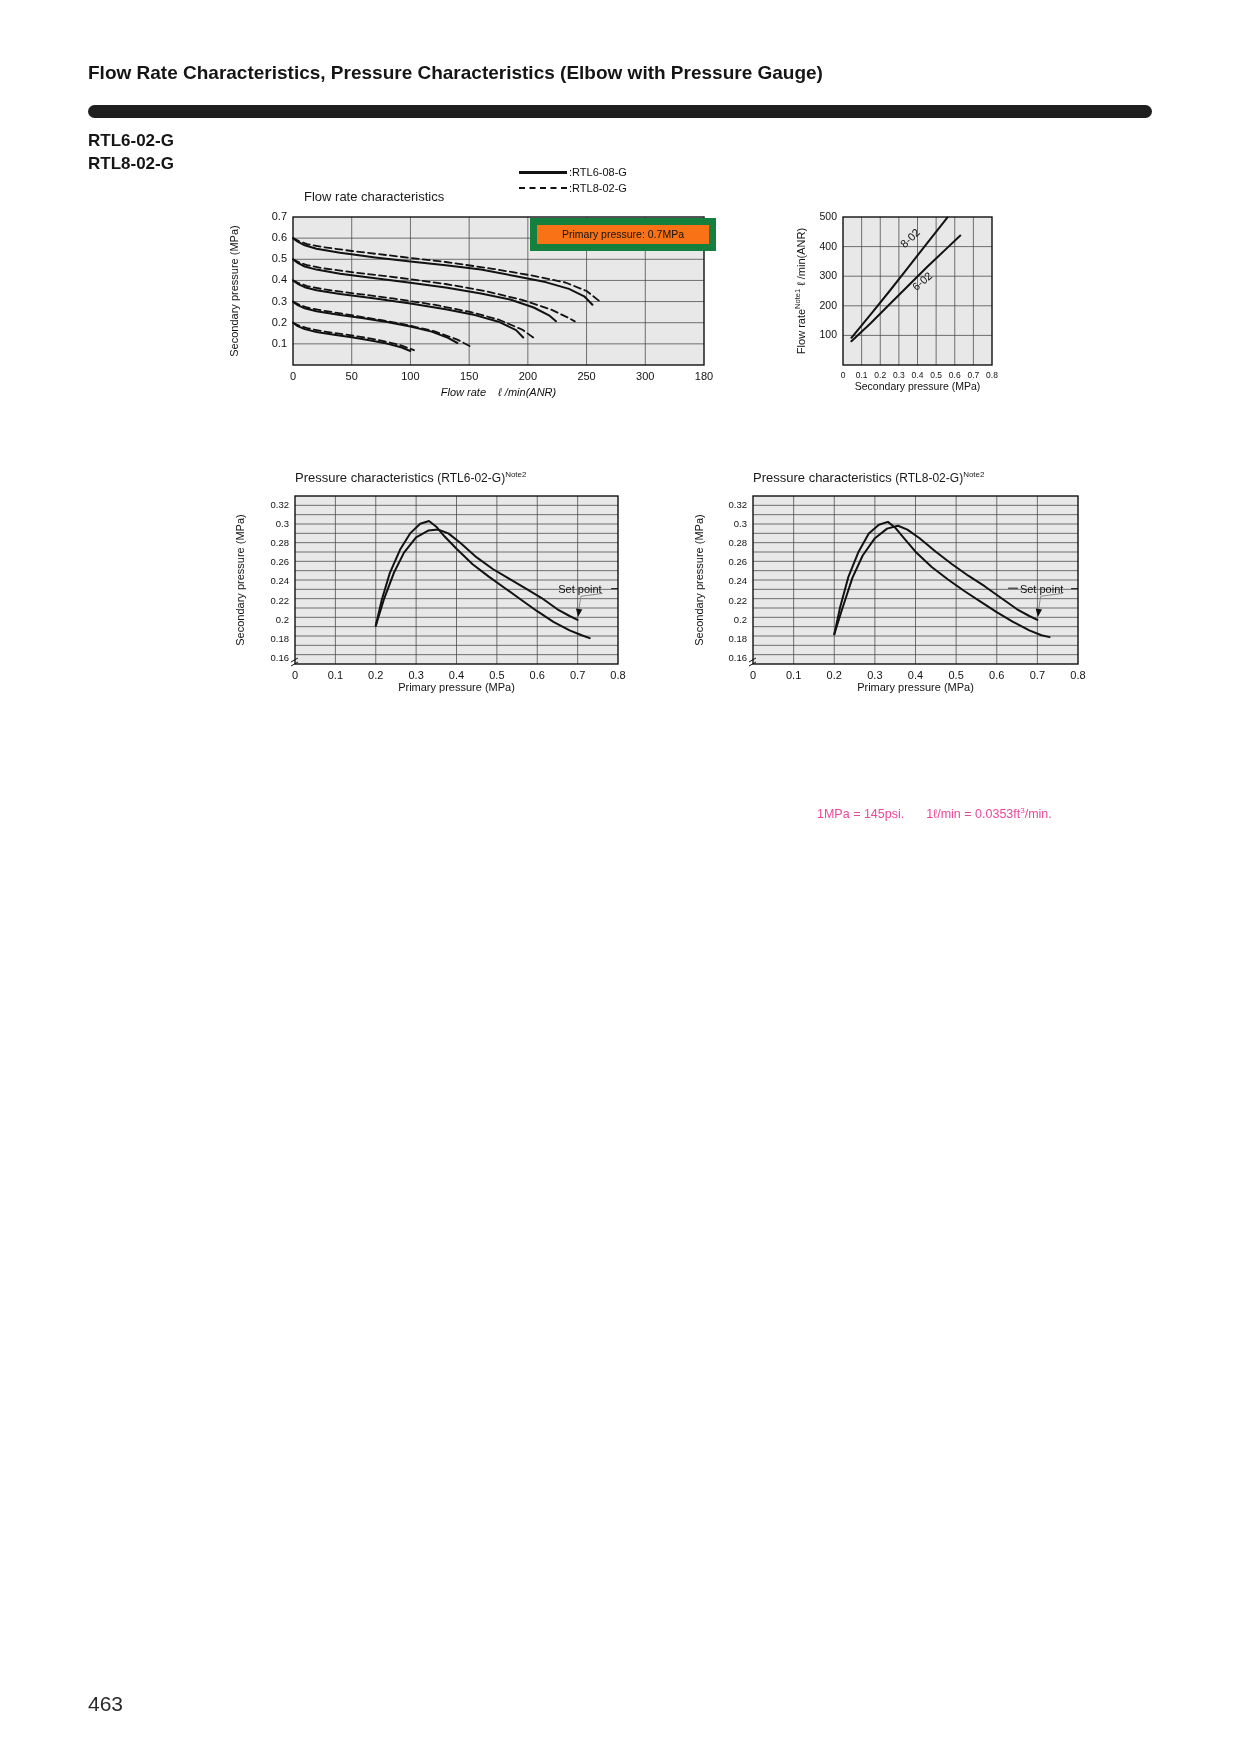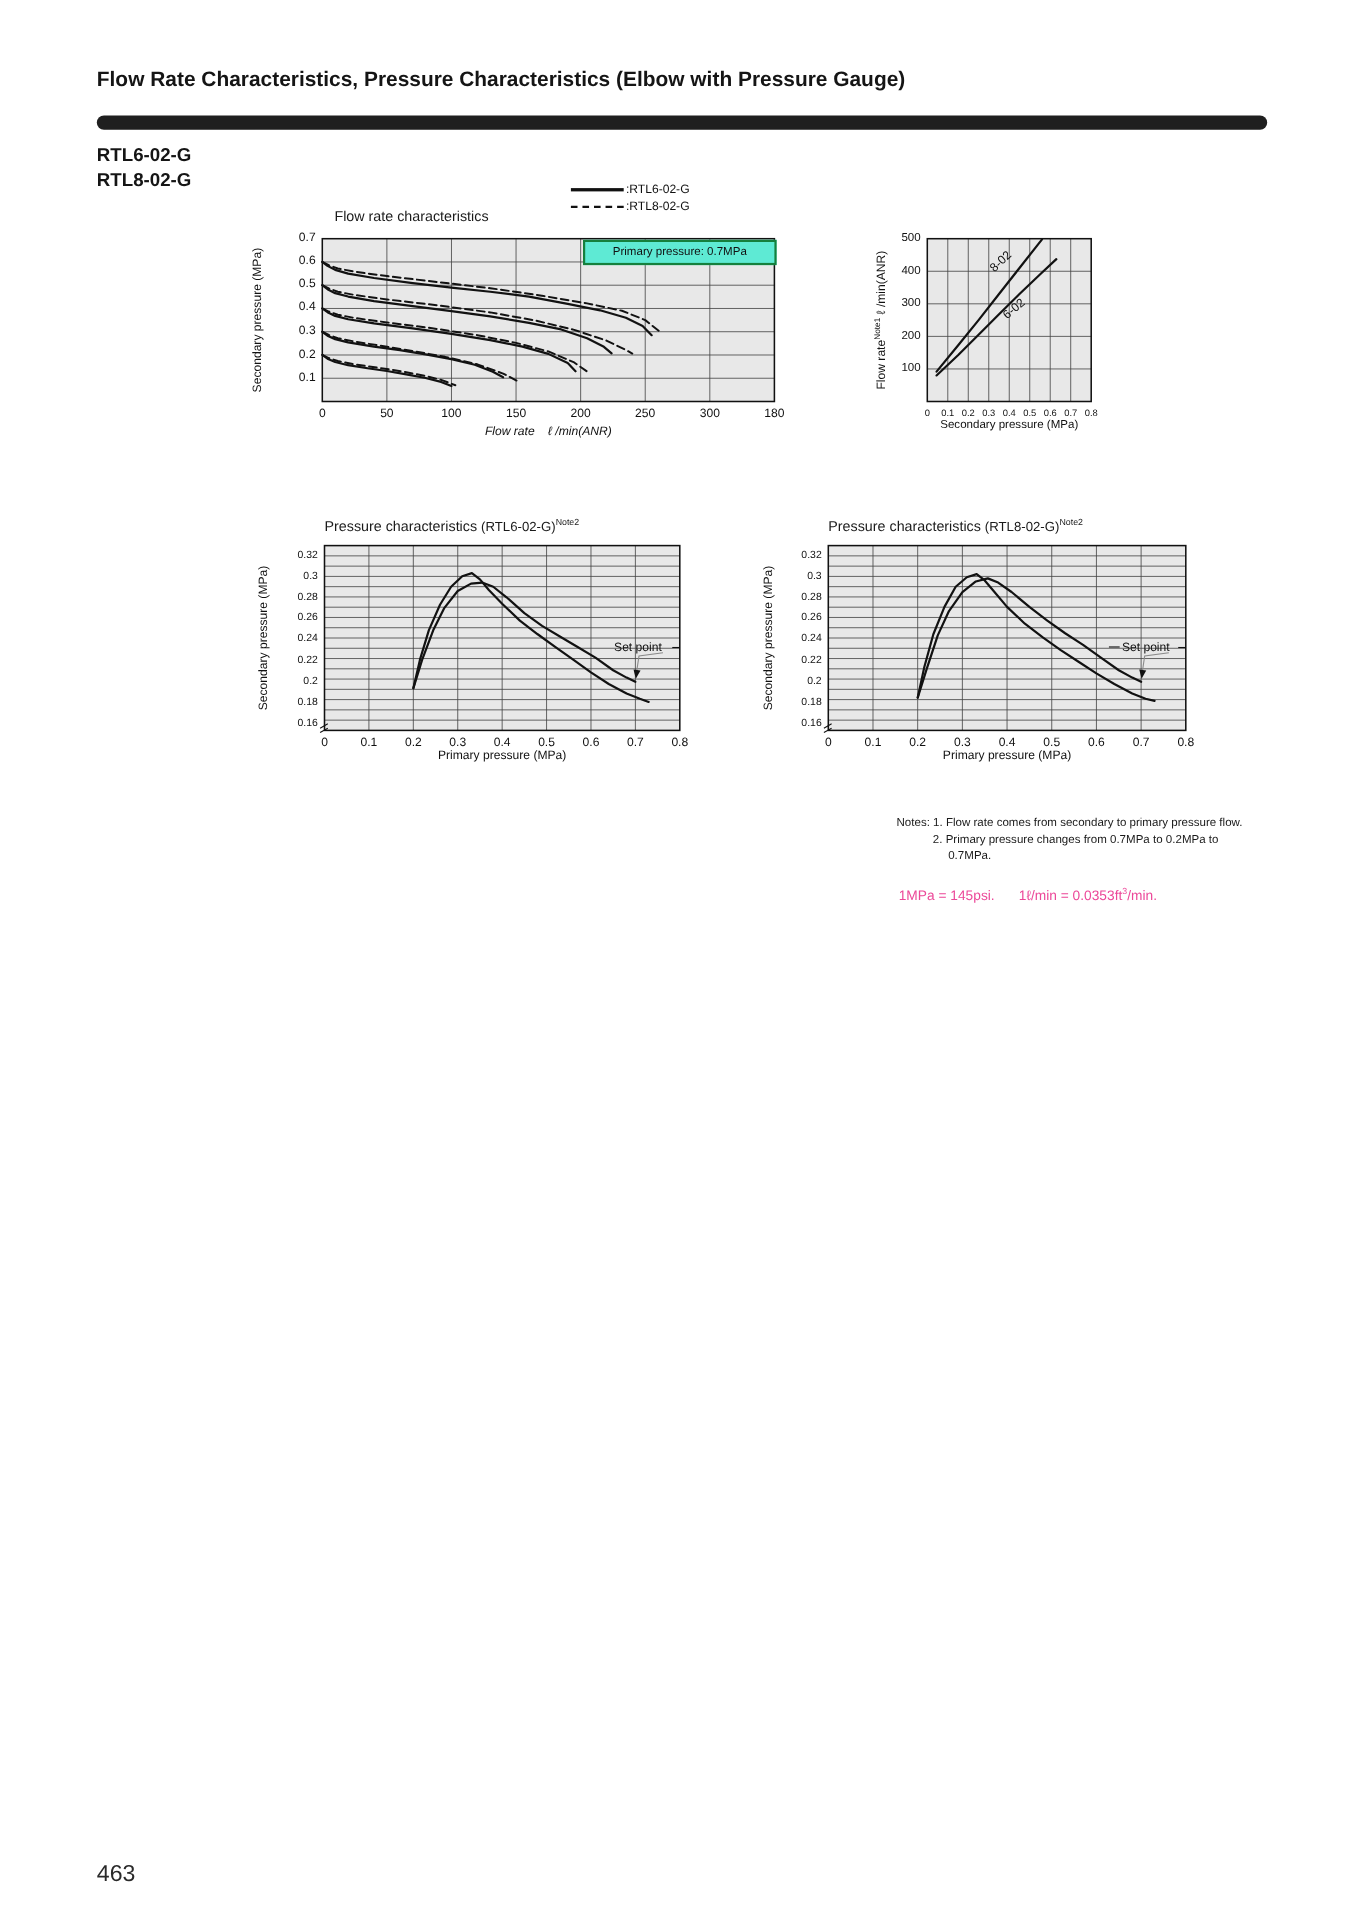--- a/index.html
+++ b/index.html
@@ -37,22 +37,22 @@
   #chart-pressure_rtl8 .ylabel{left:-54px;}
   #chart-pressure_rtl6 .xlabel,#chart-pressure_rtl8 .xlabel{top:185px;}
   
   .legend{position:absolute;left:226px;top:-53px;}
   .legend-row{height:16px;display:flex;align-items:center;}
   .legend .sample{display:inline-block;width:48px;height:0;margin-right:2px;}
   .legend .sample.solid{border-top:3px solid #111;}
   .legend .sample.dashed{border-top:2px dashed #111;}
   .legend .llab{font-size:11px;white-space:nowrap;}
   
-  .annotation{position:absolute;left:237px;top:1px;width:172px;height:19px;background:#5eead4;
-              border:2px solid #15803d;font-size:10.5px;text-align:center;line-height:19px;}
+  .annotation{position:absolute;left:237px;top:1px;width:172px;height:19px;background:#f97316;
+              border:7px solid #15803d;font-size:10.5px;text-align:center;line-height:19px;}
   
   .line-label{position:absolute;font-size:11px;white-space:nowrap;transform-origin:center;}
   .setpoint-label{position:absolute;font-size:11px;white-space:nowrap;color:#111;}
   
   .notes{position:absolute;left:815px;top:741px;font-size:10.5px;line-height:15px;color:#1a1a1a;}
   .notes .ln2{margin-left:33px;}
   .notes .ln3{margin-left:47px;}
   .conversion{position:absolute;left:817px;top:806px;font-size:12.5px;color:#ec4899;white-space:pre;}
   .conversion .gap{display:inline-block;width:22px;}
   .conversion sup{font-size:8px;}
@@ -68,21 +68,21 @@
   <div class="models">
     <div>RTL6-02-G</div>
     <div>RTL8-02-G</div>
   </div>
 
   <div class="chart" id="chart-flow_rate" style="left: 293px; top: 217px; width: 411px; height: 148px;">
     <div class="chart-title">Flow rate characteristics</div>
     <div class="legend">
       <div class="legend-row">
         <span class="sample solid"></span>
-        <span class="llab">:RTL6-02-G</span>
+        <span class="llab">:RTL6-08-G</span>
       </div>
       <div class="legend-row">
         <span class="sample dashed"></span>
         <span class="llab">:RTL8-02-G</span>
       </div>
     </div>
     <svg class="plot" width="411" height="148" viewBox="0 0 411 148">
         <rect x="0" y="0" width="411" height="148" fill="#e8e8e8"></rect>
         <line x1="58.71428571428571" y1="0" x2="58.71428571428571" y2="148" stroke="#454545" stroke-width="0.75"></line>
         <line x1="117.42857142857142" y1="0" x2="117.42857142857142" y2="148" stroke="#454545" stroke-width="0.75"></line>
@@ -278,21 +278,16 @@
       <span class="ty" style="left: -44px; top: 137px;">0.18</span>
       <span class="ty" style="left: -44px; top: 117.8px;">0.2</span>
       <span class="ty" style="left: -44px; top: 98.6px;">0.22</span>
       <span class="ty" style="left: -44px; top: 79.4px;">0.24</span>
       <span class="ty" style="left: -44px; top: 60.2px;">0.26</span>
       <span class="ty" style="left: -44px; top: 41px;">0.28</span>
       <span class="ty" style="left: -44px; top: 21.8px;">0.3</span>
       <span class="ty" style="left: -44px; top: 2.6px;">0.32</span>
     </div>
 
-  <div class="notes">
-    <div>Notes: 1. Flow rate comes from secondary to primary pressure flow.</div>
-    <div class="ln2">2. Primary pressure changes from 0.7MPa to 0.2MPa to</div>
-    <div class="ln3">0.7MPa.</div>
-  </div>
   <div class="conversion"><span>1MPa = 145psi.</span><span class="gap"></span><span>1ℓ/min = 0.0353ft</span><sup>3</sup><span>/min.</span></div>
 
   <div class="page-number">463</div>
 </div>
 
 </body></html>

